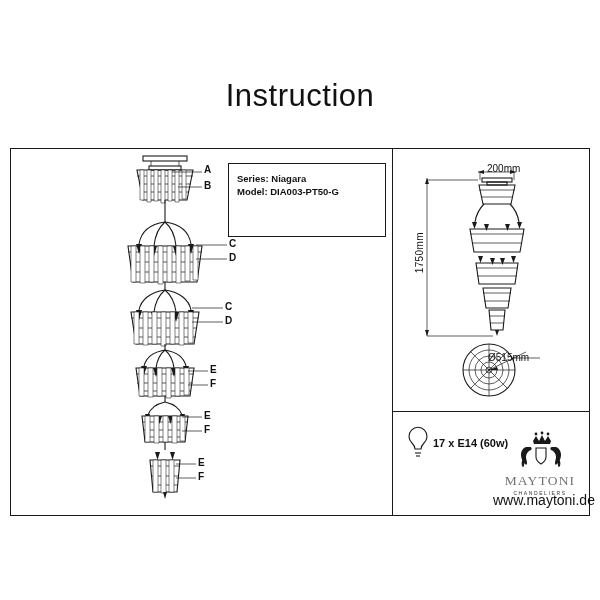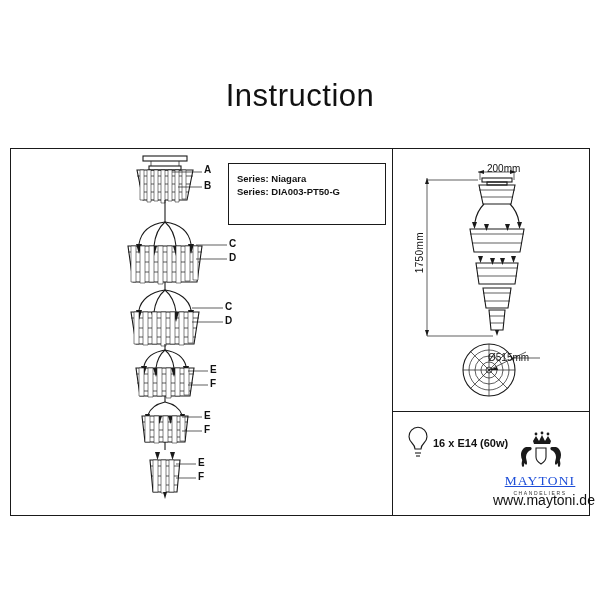--- a/index.html
+++ b/index.html
@@ -66,21 +66,21 @@
     height: 1px;
     background: #1a1a1a;
   }
 
   
   #infobox {
     position: absolute;
     left: 228px;
     top: 163px;
     width: 158px;
-    height: 62px;
+    height: 74px;
     border: 1px solid #1a1a1a;
     box-sizing: border-box;
     padding: 8px 8px 0 8px;
     font-size: 9.5px;
     line-height: 13px;
     font-weight: bold;
     color: #111;
   }
   #infobox div { white-space: nowrap; }
   .info-line-2 { }
@@ -104,23 +104,22 @@
     position: absolute;
     left: 495px;
     top: 430px;
     width: 90px;
     text-align: center;
   }
   #brand-name {
     font-size: 13.5px;
     letter-spacing: 1.2px;
     font-family: "Liberation Serif", serif;
-    color: #1d4ed8;
+    color: #737373;
     margin-top: 1px;
-    text-decoration: underline;
   }
   #brand-sub {
     font-size: 5px;
     letter-spacing: 1.6px;
     color: #333;
     margin-top: 1px;
   }
   #brand-url {
     position: absolute;
     left: 493px;
@@ -168,21 +167,21 @@
 <div id="page">
 
   <div id="title">Instruction</div>
 
   <div id="frame"></div>
   <div id="v-divider"></div>
   <div id="h-divider"></div>
 
   <div id="infobox">
     <div>Series: Niagara</div>
-    <div class="info-line-2">Series: DIA003-PT50-G</div>
+    <div class="info-line-2">Model: DIA003-PT50-G</div>
   </div>
 
   <svg width="600" height="600">
 
     <g>
       <rect class="ln med" x="143" y="156" width="44" height="5"></rect>
       <line class="ln thin" x1="151" y1="161" x2="151" y2="166"></line>
       <line class="ln thin" x1="179" y1="161" x2="179" y2="166"></line>
       <rect class="ln med" x="149" y="166" width="32" height="4"></rect>
 
@@ -428,21 +427,21 @@
   <div class="callout" style="left:225px; top:315px;">D</div>
   <div class="callout" style="left:210px; top:364px;">E</div>
   <div class="callout" style="left:210px; top:378px;">F</div>
   <div class="callout" style="left:204px; top:410px;">E</div>
   <div class="callout" style="left:204px; top:424px;">F</div>
   <div class="callout" style="left:198px; top:457px;">E</div>
   <div class="callout" style="left:198px; top:471px;">F</div>
 
   <div id="lampspec">
     <span style="display:inline-block;width:22px;height:1px;"></span>
-    <span>16 x E14 (60w)</span>
+    <span>17 x E14 (60w)</span>
   </div>
 
   <div id="brand">
     <div style="height:42px;"></div>
     <div id="brand-name">MAYTONI</div>
     <div id="brand-sub">CHANDELIERS</div>
   </div>
   <div id="brand-url">www.maytoni.de</div>
 
 </div>

